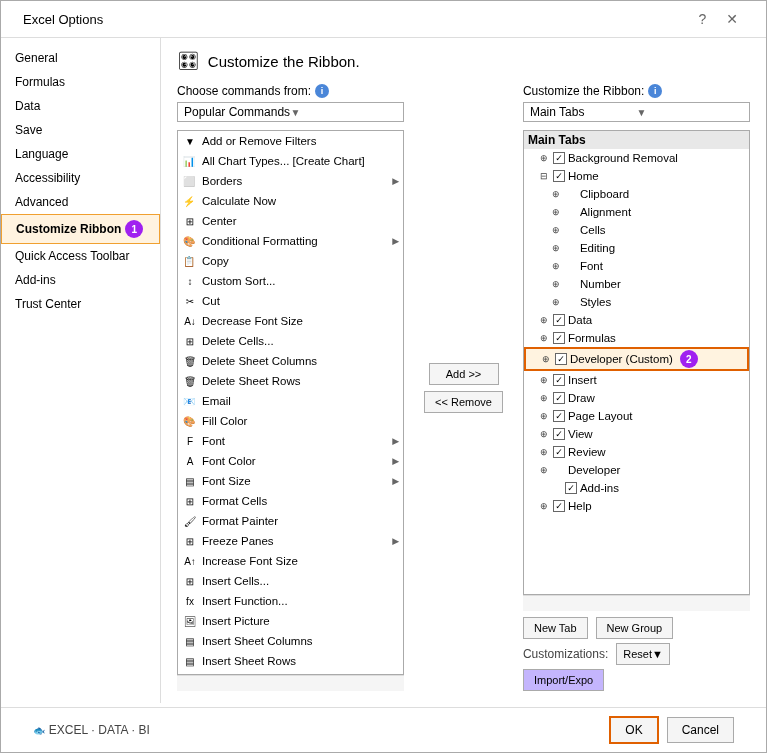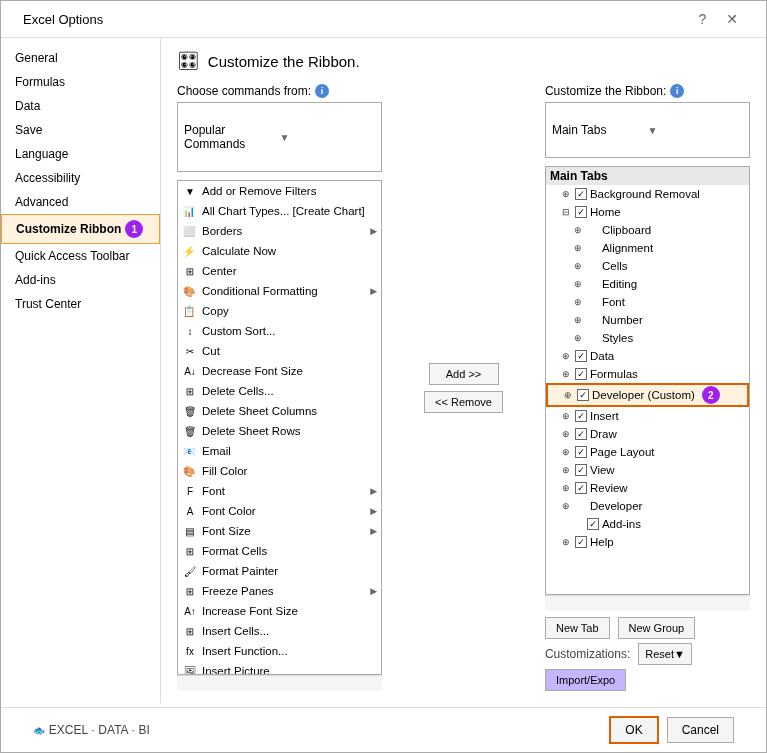--- a/index.html
+++ b/index.html
@@ -9,26 +9,26 @@
     .title-bar-left { font-size: 13px; font-weight: normal; color: #000; }
     .title-bar-right { display: flex; gap: 8px; align-items: center; }
     .title-btn { background: none; border: none; cursor: pointer; font-size: 14px; color: #666; padding: 2px 6px; }
     .dialog-body { display: flex; flex: 1; overflow: hidden; }
     .sidebar { width: 160px; border-right: 1px solid #ddd; padding: 8px 0; background: #fff; }
     .sidebar-item { padding: 5px 14px; cursor: pointer; color: #000; font-size: 12px; }
     .sidebar-item.active { background: #fff3e0; border: 1px solid #f0a030; font-weight: 600; }
     .main-content { flex: 1; display: flex; flex-direction: column; padding: 12px 16px; overflow: hidden; }
     .main-header { font-size: 15px; display: flex; align-items: center; gap: 8px; margin-bottom: 12px; color: #000; }
     .main-header-icon { font-size: 18px; }
-    .section-row { display: flex; gap: 34px; flex: 1; overflow: hidden; }
+    .section-row { display: flex; gap: 12px; flex: 1; overflow: hidden; }
     .left-panel { flex: 1; display: flex; flex-direction: column; overflow: hidden; }
     .right-panel { flex: 1; display: flex; flex-direction: column; overflow: hidden; }
     .panel-label { font-size: 12px; color: #000; margin-bottom: 4px; display: flex; align-items: center; gap: 4px; }
     .info-icon { display: inline-block; width: 14px; height: 14px; border-radius: 50%; background: #4a86d8; color: white; font-size: 9px; text-align: center; line-height: 14px; font-weight: bold; }
-    .dropdown { display: flex; align-items: center; border: 1px solid #aaa; background: #fff; padding: 20px 6px; margin-bottom: 8px; cursor: pointer; font-size: 12px; }
+    .dropdown { display: flex; align-items: center; border: 1px solid #aaa; background: #fff; padding: 2px 6px; margin-bottom: 8px; cursor: pointer; font-size: 12px; }
     .dropdown span { flex: 1; }
     .dropdown-arrow { font-size: 10px; color: #666; }
     .list-container { border: 1px solid #aaa; flex: 1; overflow-y: auto; background: #fff; }
     .list-item { display: flex; align-items: center; gap: 4px; padding: 2px 4px; cursor: pointer; font-size: 11.5px; min-height: 18px; }
     .list-item .item-icon { width: 16px; height: 16px; display: flex; align-items: center; justify-content: center; font-size: 10px; flex-shrink: 0; }
     .list-item .arrow { margin-left: auto; font-size: 9px; color: #666; }
     .middle-buttons { display: flex; flex-direction: column; justify-content: center; align-items: center; gap: 6px; padding: 0 8px; }
     .mid-btn { border: 1px solid #aaa; background: #f5f5f5; padding: 4px 10px; cursor: pointer; font-size: 11px; white-space: nowrap; min-width: 70px; text-align: center; }
     .scrollbar-h { height: 16px; border-top: 1px solid #ddd; background: #f5f5f5; display: flex; align-items: center; }
     .tree-item { display: flex; align-items: center; gap: 3px; padding: 1px 4px; cursor: pointer; font-size: 11.5px; min-height: 18px; }

